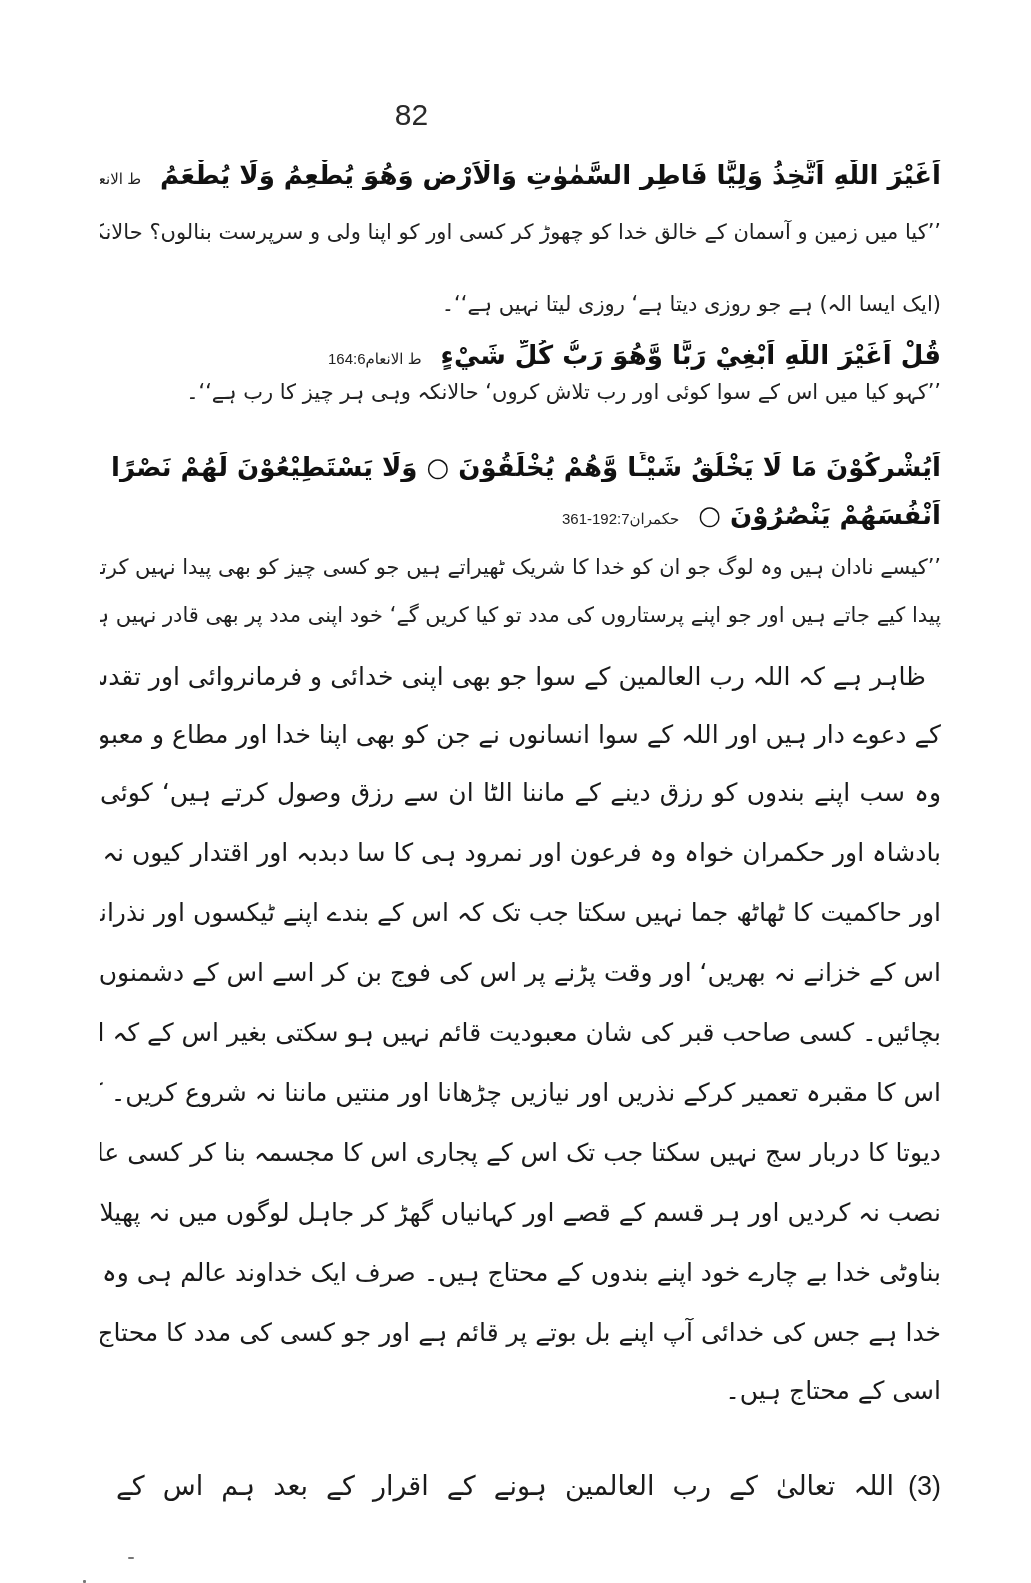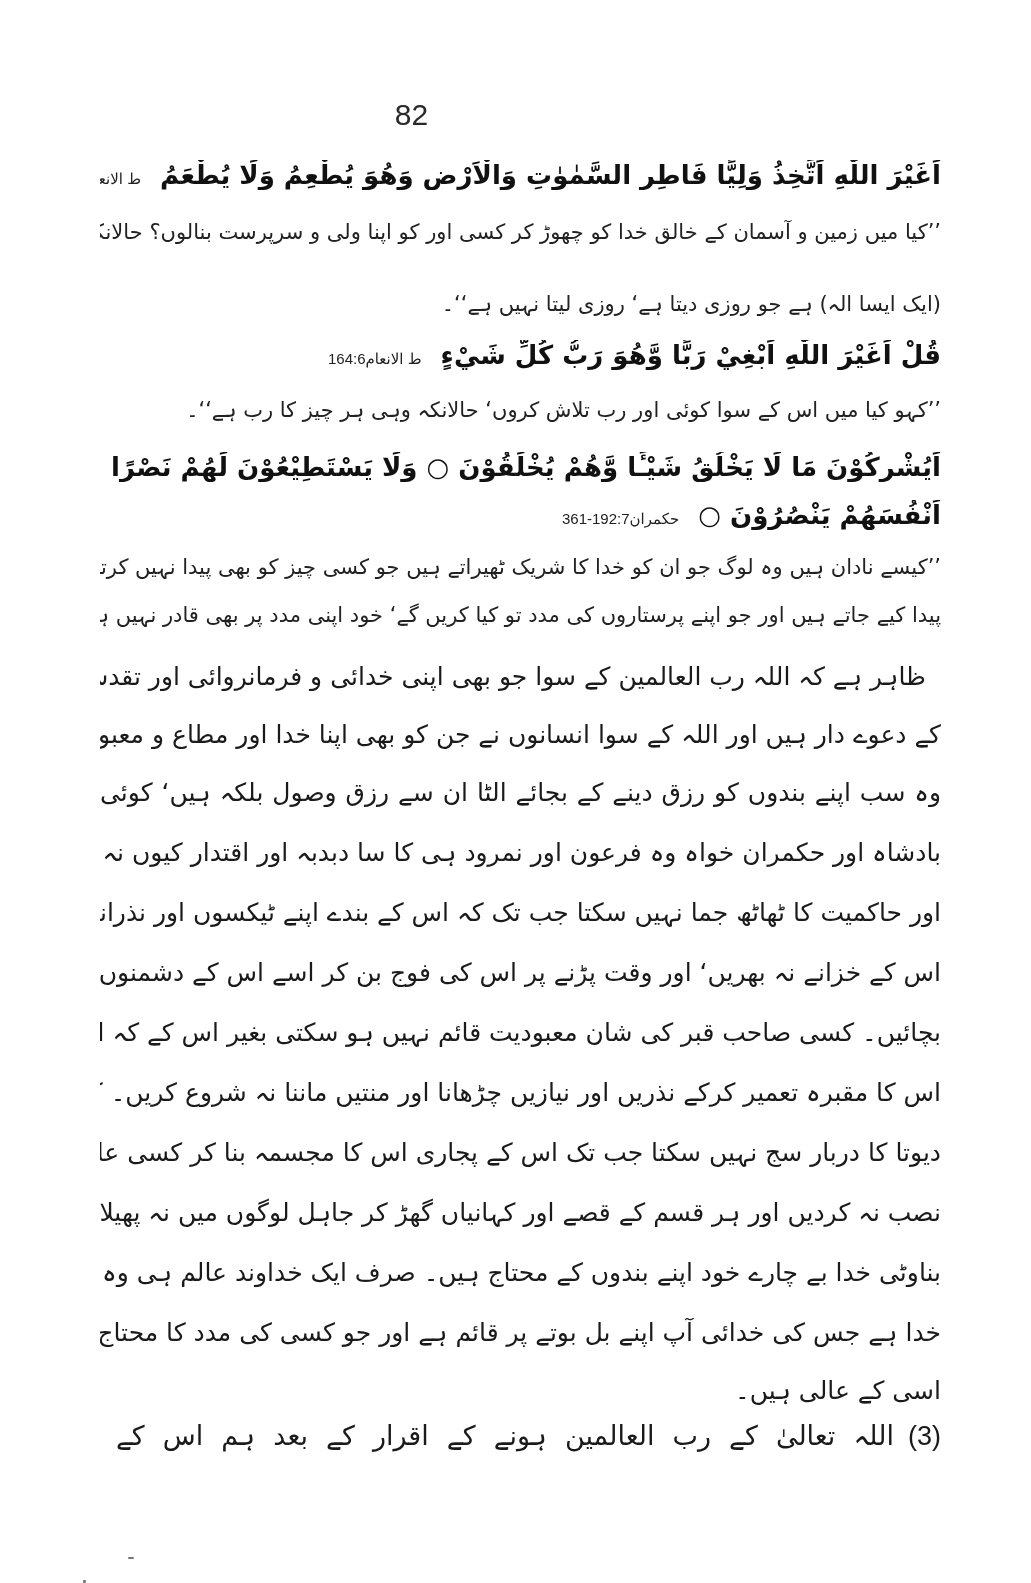--- a/index.html
+++ b/index.html
@@ -92,45 +92,45 @@
 <div class="line urdu justify" style="top:220px;">’’کیا میں زمین و آسمان کے خالق خدا کو چھوڑ کر کسی اور کو اپنا ولی و سرپرست بنالوں؟ حالانکہ وہی</div>
 <div class="line urdu" style="top:292px;">(ایک ایسا الہ) ہے جو روزی دیتا ہے‘ روزی لیتا نہیں ہے‘‘۔</div>
 
 <div class="line arabic" style="top:340px;">
   <span>قُلْ اَغَيْرَ اللّٰهِ اَبْغِيْ رَبًّا وَّهُوَ رَبُّ كُلِّ شَيْءٍ</span>
   <span class="ref">
     <span>ط الانعام</span><span class="num">164:6</span>
   </span>
 </div>
 
-<div class="line urdu" style="top:398px;">’’کہو کیا میں اس کے سوا کوئی اور رب تلاش کروں‘ حالانکہ وہی ہر چیز کا رب ہے‘‘۔</div>
+<div class="line urdu" style="top:380px;">’’کہو کیا میں اس کے سوا کوئی اور رب تلاش کروں‘ حالانکہ وہی ہر چیز کا رب ہے‘‘۔</div>
 
 <div class="line arabic justify" style="top:452px;">اَيُشْرِكُوْنَ مَا لَا يَخْلُقُ شَيْـًٔا وَّهُمْ يُخْلَقُوْنَ ○ وَلَا يَسْتَطِيْعُوْنَ لَهُمْ نَصْرًا وَّلَآ</div>
 <div class="line arabic" style="top:500px;">
   <span>اَنْفُسَهُمْ يَنْصُرُوْنَ ○</span>
   <span class="ref">
     <span>حکمران</span><span class="num">361-192:7</span>
   </span>
 </div>
 
 <div class="line urdu justify" style="top:555px;">’’کیسے نادان ہیں وہ لوگ جو ان کو خدا کا شریک ٹھیراتے ہیں جو کسی چیز کو بھی پیدا نہیں کرتے بلکہ خود</div>
 <div class="line urdu" style="top:603px;">پیدا کیے جاتے ہیں اور جو اپنے پرستاروں کی مدد تو کیا کریں گے‘ خود اپنی مدد پر بھی قادر نہیں ہیں‘‘</div>
 
 <div class="line body-text" style="top:662px; right:105px;">ظاہر ہے کہ اللہ رب العالمین کے سوا جو بھی اپنی خدائی و فرمانروائی اور تقدس و حاکمیت</div>
 <div class="line body-text justify" style="top:720px;">کے دعوے دار ہیں اور اللہ کے سوا انسانوں نے جن کو بھی اپنا خدا اور مطاع و معبود بنا رکھا ہے‘</div>
-<div class="line body-text justify" style="top:778px;">وہ سب اپنے بندوں کو رزق دینے کے بجائے الٹا ان سے رزق وصول بلکہ ہیں‘ کوئی</div>
+<div class="line body-text justify" style="top:778px;">وہ سب اپنے بندوں کو رزق دینے کے ماننا الٹا ان سے رزق وصول کرتے ہیں‘ کوئی</div>
 <div class="line body-text justify" style="top:838px;">بادشاہ اور حکمران خواہ وہ فرعون اور نمرود ہی کا سا دبدبہ اور اقتدار کیوں نہ رکھتا ہو‘ اپنی خدائی</div>
 <div class="line body-text justify" style="top:898px;">اور حاکمیت کا ٹھاٹھ جما نہیں سکتا جب تک کہ اس کے بندے اپنے ٹیکسوں اور نذرانوں سے</div>
 <div class="line body-text justify" style="top:958px;">اس کے خزانے نہ بھریں‘ اور وقت پڑنے پر اس کی فوج بن کر اسے اس کے دشمنوں سے نہ</div>
 <div class="line body-text justify" style="top:1018px;">بچائیں۔ کسی صاحب قبر کی شان معبودیت قائم نہیں ہو سکتی بغیر اس کے کہ اس کے پرستار خود</div>
 <div class="line body-text justify" style="top:1078px;">اس کا مقبرہ تعمیر کرکے نذریں اور نیازیں چڑھانا اور منتیں ماننا نہ شروع کریں۔ کسی دیوی‘</div>
 <div class="line body-text justify" style="top:1138px;">دیوتا کا دربار سج نہیں سکتا جب تک اس کے پجاری اس کا مجسمہ بنا کر کسی عالی شان مندر میں</div>
 <div class="line body-text justify" style="top:1198px;">نصب نہ کردیں اور ہر قسم کے قصے اور کہانیاں گھڑ کر جاہل لوگوں میں نہ پھیلا دیں۔ سارے</div>
 <div class="line body-text justify" style="top:1258px;">بناوٹی خدا بے چارے خود اپنے بندوں کے محتاج ہیں۔ صرف ایک خداوند عالم ہی وہ حقیقی</div>
 <div class="line body-text justify" style="top:1318px;">خدا ہے جس کی خدائی آپ اپنے بل بوتے پر قائم ہے اور جو کسی کی مدد کا محتاج نہیں بلکہ سب</div>
-<div class="line body-text" style="top:1376px;">اسی کے عالی ہیں۔</div>
+<div class="line body-text" style="top:1376px;">اسی کے محتاج ہیں۔</div>
 
-<div class="line body-text justify" style="top:1420px; font-size:27px;margin-left:16px;">
+<div class="line body-text justify" style="top:1470px; font-size:27px;margin-left:16px;">
   <span class="section-num">(3)</span><span>اللہ تعالیٰ کے رب العالمین ہونے کے اقرار کے بعد ہم اس کے</span>
 </div>
 
 <div class="speck" style="top:1557px; left:128px; width:6px; height:2px;"></div>
 <div class="speck" style="top:1580px; left:83px; width:3px; height:3px;"></div>
 
 </body></html>

